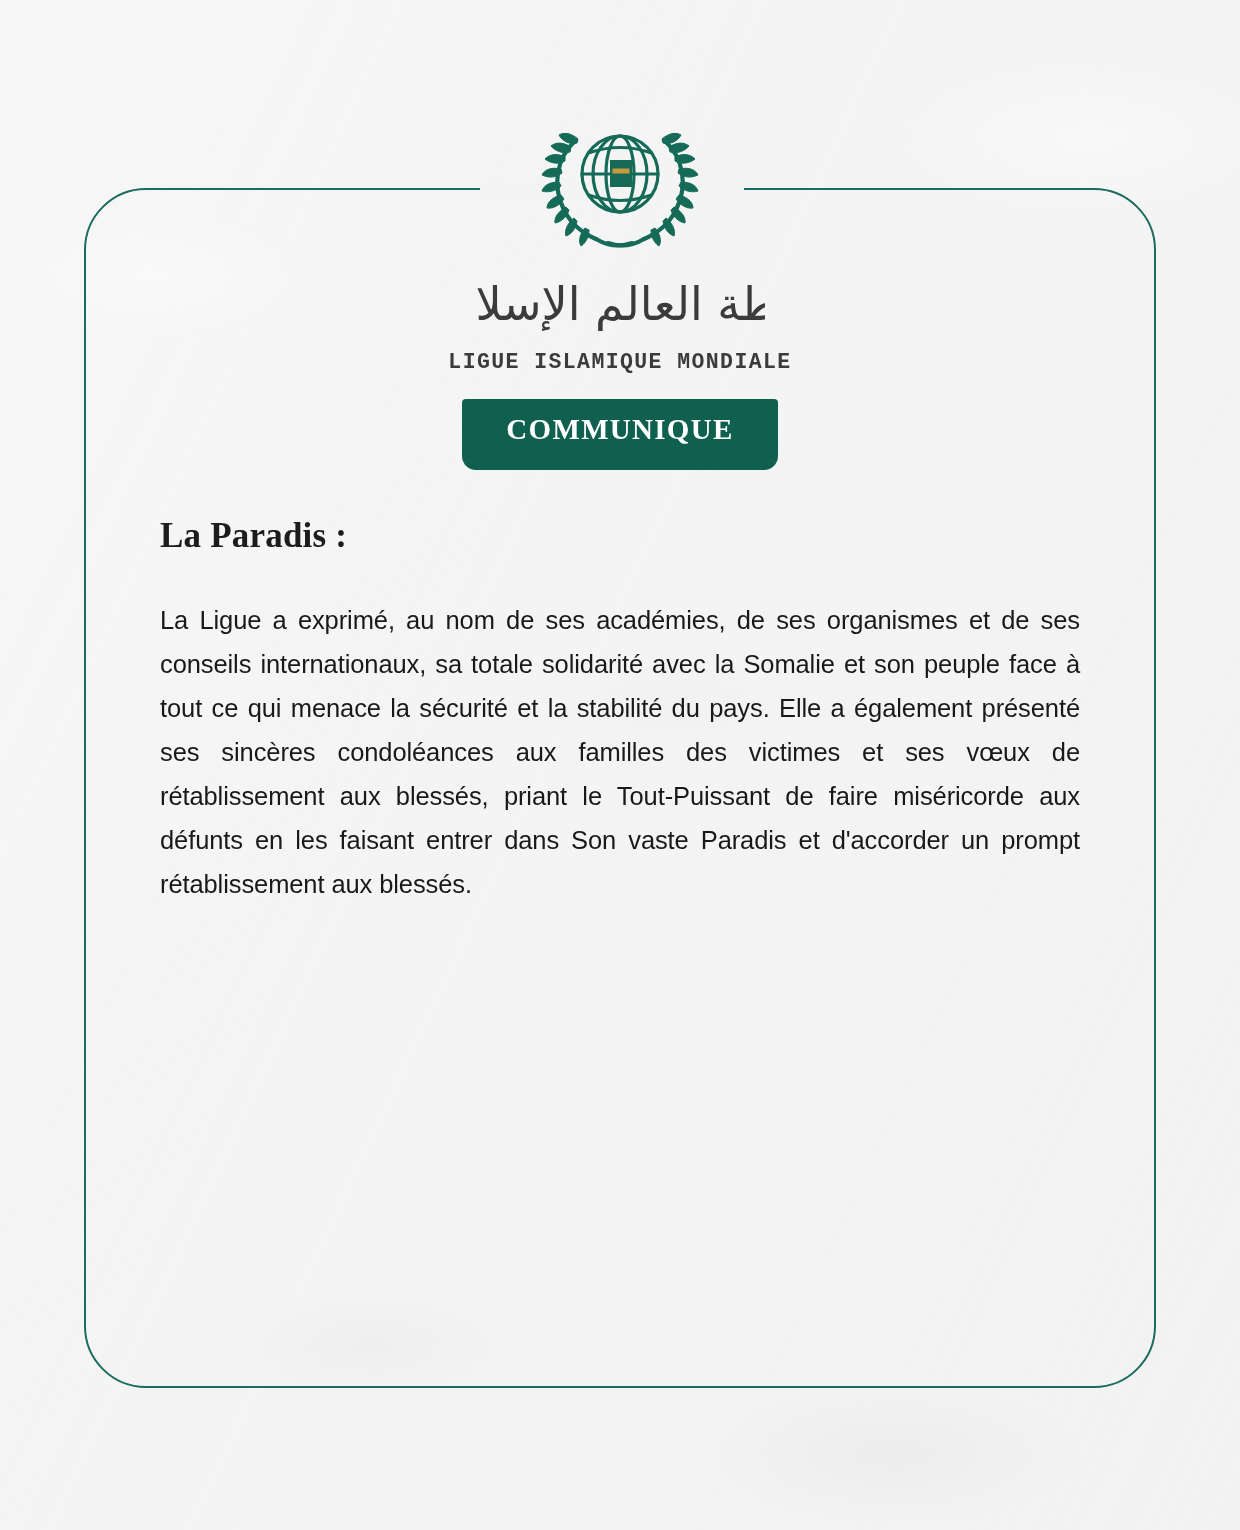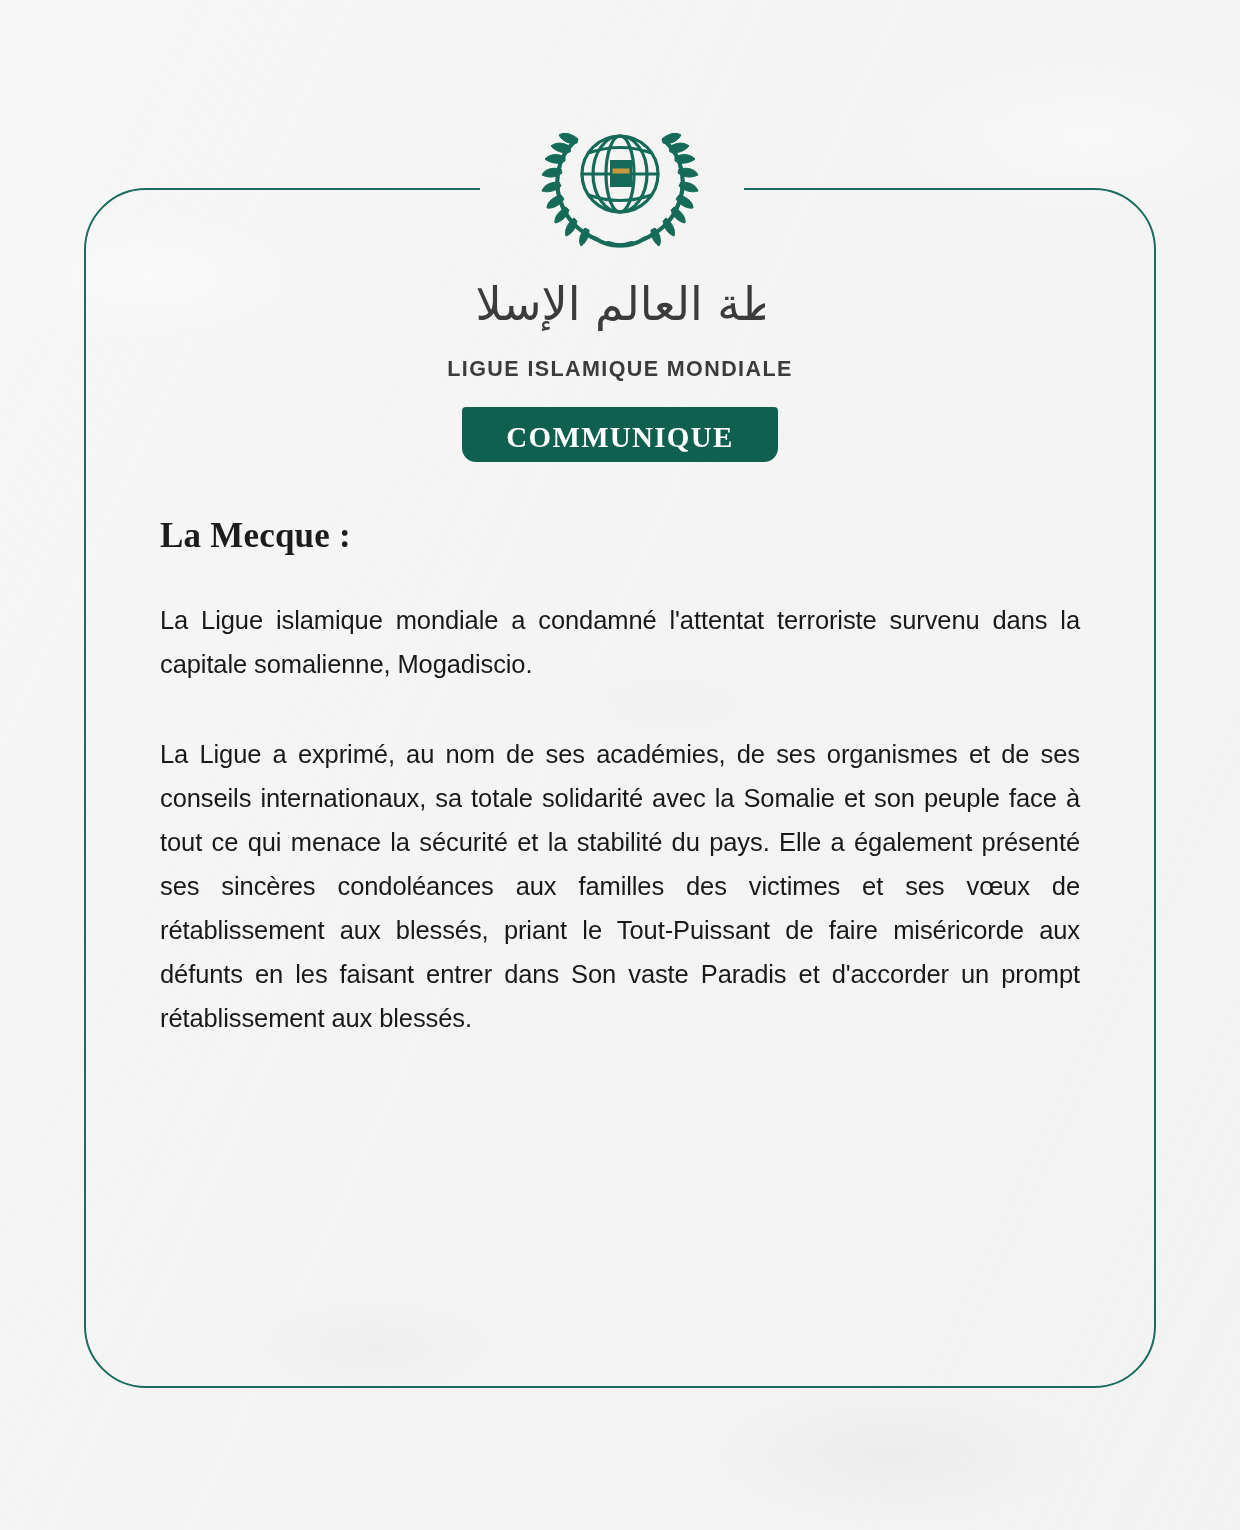--- a/index.html
+++ b/index.html
@@ -71,38 +71,38 @@
   }
 
   .arabic-wordmark {
     margin-top: 6px;
     display: flex;
     justify-content: center;
   }
   .arabic-wordmark svg { display: block; }
 
   .latin-wordmark {
-    margin-top: 13px;
-    font-family: Liberation Sans, sans-serif;
+    margin-top: 6px;
+    font-family: Liberation Mono, monospace;
     font-weight: bold;
     font-size: 21.5px;
     letter-spacing: 1.4px;
     color: #3b3b3b;
   }
 
   .badge {
     margin-top: 25px;
     display: inline-block;
     background: #10604f;
     color: #ffffff;
     font-family: "Liberation Serif", serif;
     font-weight: bold;
     font-size: 29px;
     letter-spacing: 1.3px;
-    padding: 14px 44px 8px 44px;
+    padding: 14px 44px 24px 44px;
     border-radius: 4px 4px 14px 14px;
   }
 
   .content {
     position: absolute;
     left: 160px;
     top: 516px;
     width: 920px;
     z-index: 3;
   }
@@ -196,19 +196,18 @@
       <text x="145" y="58" text-anchor="middle" font-family="'DejaVu Sans', sans-serif" font-size="46" fill="#3b3b3b">رابطة العالم الإسلامي</text>
     </svg>
   </div>
 
   <div class="latin-wordmark">LIGUE ISLAMIQUE MONDIALE</div>
 
   <div class="badge">COMMUNIQUE</div>
 </div>
 
 <div class="content">
-  <h1 class="dateline">La Mecque :</h1>
-
-  <p class="para">La Ligue islamique mondiale a condamné l'attentat terroriste survenu dans la capitale somalienne, Mogadiscio.</p>
+  <h1 class="dateline">La Paradis :</h1>
+
 
 
   <p class="para">La Ligue a exprimé, au nom de ses académies, de ses organismes et de ses conseils internationaux, sa totale solidarité avec la Somalie et son peuple face à tout ce qui menace la sécurité et la stabilité du pays. Elle a également présenté ses sincères condoléances aux familles des victimes et ses vœux de rétablissement aux blessés, priant le Tout-Puissant de faire miséricorde aux défunts en les faisant entrer dans Son vaste Paradis et d'accorder un prompt rétablissement aux blessés.</p>
 </div>
 
 </body></html>

